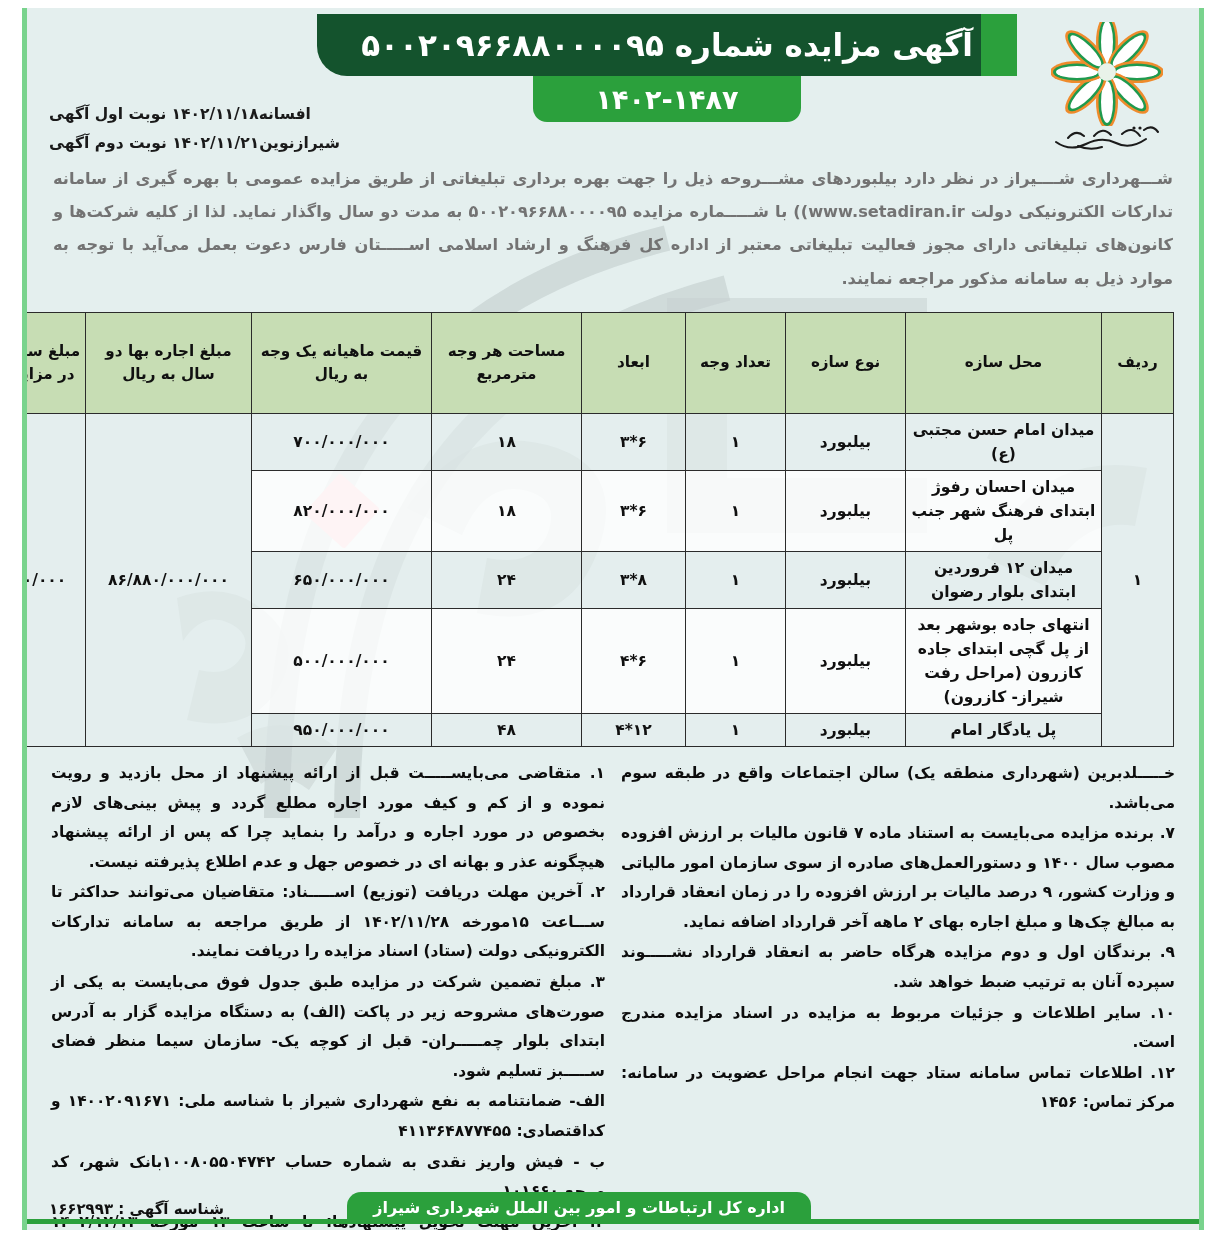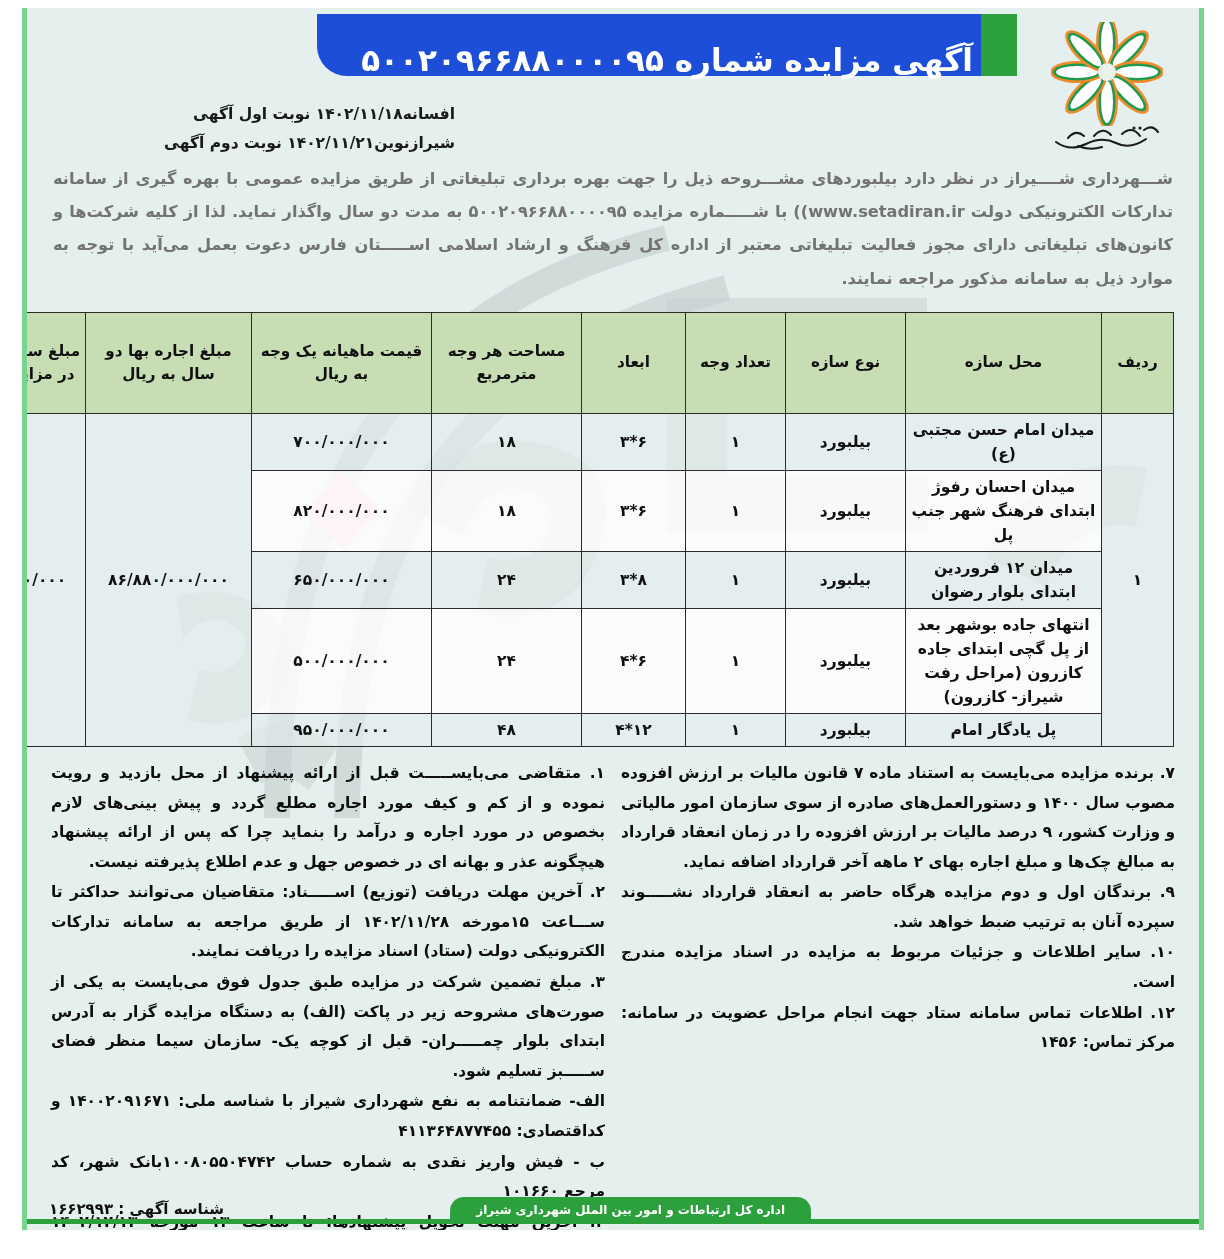--- a/index.html
+++ b/index.html
@@ -68,25 +68,25 @@
 
   .banner {
     position: absolute;
     right: 182px;
     top: 6px;
     width: 700px;
     height: 108px;
   }
   .banner-top {
     position: relative;
-    background: #1d4ed8;
+    background: #14532d;
     height: 62px;
     border-radius: 0 0 0 30px;
     display: flex;
-    align-items: flex-end;
+    align-items: center;
     justify-content: center;
   }
   .banner-top::before {
     content: "";
     position: absolute;
     right: 0; top: 0;
     width: 36px; height: 62px;
     background: #2ba03c;
     border-radius: 0 0 0 0;
   }
@@ -114,21 +114,21 @@
     font-size: 27px;
     font-weight: bold;
     line-height: 1;
   }
 
   .notice-dates {
     position: absolute;
     left: 22px;
     top: 92px;
     width: 420px;
-    text-align: right;
+    text-align: left;
     direction: rtl;
   }
   .notice-line {
     font-size: 15.5px;
     color: #1a1a1a;
     line-height: 1.9;
     font-weight: bold;
     white-space: nowrap;
   }
   .notice-line .pub { margin-right: 14px; }
@@ -239,21 +239,21 @@
     height: 34px;
     z-index: 4;
     direction: rtl;
   }
   .footer-badge {
     position: absolute;
     right: 398px;
     bottom: 0;
     background: #2ba03c;
     color: #ffffff;
-    font-size: 12px;
+    font-size: 16px;
     font-weight: bold;
     padding: 6px 26px 7px 26px;
     border-radius: 14px 14px 0 0;
     white-space: nowrap;
     line-height: 1.2;
   }
   .footer-id {
     position: absolute;
     left: 22px;
     bottom: 6px;
@@ -351,20 +351,23 @@
             <path d="M30 26 q 12 5 24 1"></path>
           </g>
           <circle cx="86" cy="8" r="1.6" fill="#1b1b1b"></circle>
           <circle cx="92" cy="8" r="1.6" fill="#1b1b1b"></circle>
         </svg>
       </div>
 
       <div class="banner">
         <div class="banner-top">
           <span class="banner-title">آگهی مزایده شماره ۵۰۰۲۰۹۶۶۸۸۰۰۰۰۹۵</span>
+        </div>
+        <div class="banner-bottom">
+          <span class="banner-sub">۱۴۰۲-۱۴۸۷</span>
         </div>
       </div>
 
       <div class="notice-dates">
         <div class="notice-line">
           <span class="pub">افسانه</span><span>۱۴۰۲/۱۱/۱۸</span>&nbsp;<span>نوبت اول آگهی</span>
         </div>
         <div class="notice-line">
           <span class="pub">شیرازنوین</span><span>۱۴۰۲/۱۱/۲۱</span>&nbsp;<span>نوبت دوم آگهی</span>
         </div>
@@ -447,20 +450,21 @@
             <td>۱۲*۴</td>
             <td>۴۸</td>
             <td>۹۵۰/۰۰۰/۰۰۰</td>
           </tr>
         </tbody>
       </table>
     </div>
 
     <div class="terms">
       <div class="terms-col">
+        <p>خـــــلدبرین (شهرداری منطقه یک) سالن اجتماعات واقع در طبقه سوم می‌باشد.</p>
         <p>۷. برنده مزایده می‌بایست به استناد ماده ۷ قانون مالیات بر ارزش افزوده مصوب سال ۱۴۰۰ و دستورالعمل‌های صادره از سوی سازمان امور مالیاتی و وزارت کشور، ۹ درصد مالیات بر ارزش افزوده را در زمان انعقاد قرارداد به مبالغ چک‌ها و مبلغ اجاره بهای ۲ ماهه آخر قرارداد اضافه نماید.</p>
         <p>۹. برندگان اول و دوم مزایده هرگاه حاضر به انعقاد قرارداد نشـــــوند سپرده آنان به ترتیب ضبط خواهد شد.</p>
         <p>۱۰. سایر اطلاعات و جزئیات مربوط به مزایده در اسناد مزایده مندرج است.</p>
         <p>۱۲. اطلاعات تماس سامانه ستاد جهت انجام مراحل عضویت در سامانه: مرکز تماس: ۱۴۵۶</p>
       </div>
       <div class="terms-col">
         <p>۱. متقاضی می‌بایســـــت قبل از ارائه پیشنهاد از محل بازدید و رویت نموده و از کم و کیف مورد اجاره مطلع گردد و پیش بینی‌های لازم بخصوص در مورد اجاره و درآمد را بنماید چرا که پس از ارائه پیشنهاد هیچگونه عذر و بهانه ای در خصوص جهل و عدم اطلاع پذیرفته نیست.</p>
         <p>۲. آخرین مهلت دریافت (توزیع) اســـــناد: متقاضیان می‌توانند حداکثر تا ســـاعت ۱۵مورخه ۱۴۰۲/۱۱/۲۸ از طریق مراجعه به سامانه تدارکات الکترونیکی دولت (ستاد) اسناد مزایده را دریافت نمایند.</p>
         <p>۳. مبلغ تضمین شرکت در مزایده طبق جدول فوق می‌بایست به یکی از صورت‌های مشروحه زیر در پاکت (الف) به دستگاه مزایده گزار به آدرس ابتدای بلوار چمـــــران- قبل از کوچه یک- سازمان سیما منظر فضای ســـــبز تسلیم شود.</p>
         <p>الف- ضمانتنامه به نفع شهرداری شیراز با شناسه ملی: ۱۴۰۰۲۰۹۱۶۷۱ و کداقتصادی: ۴۱۱۳۶۴۸۷۷۴۵۵</p>

